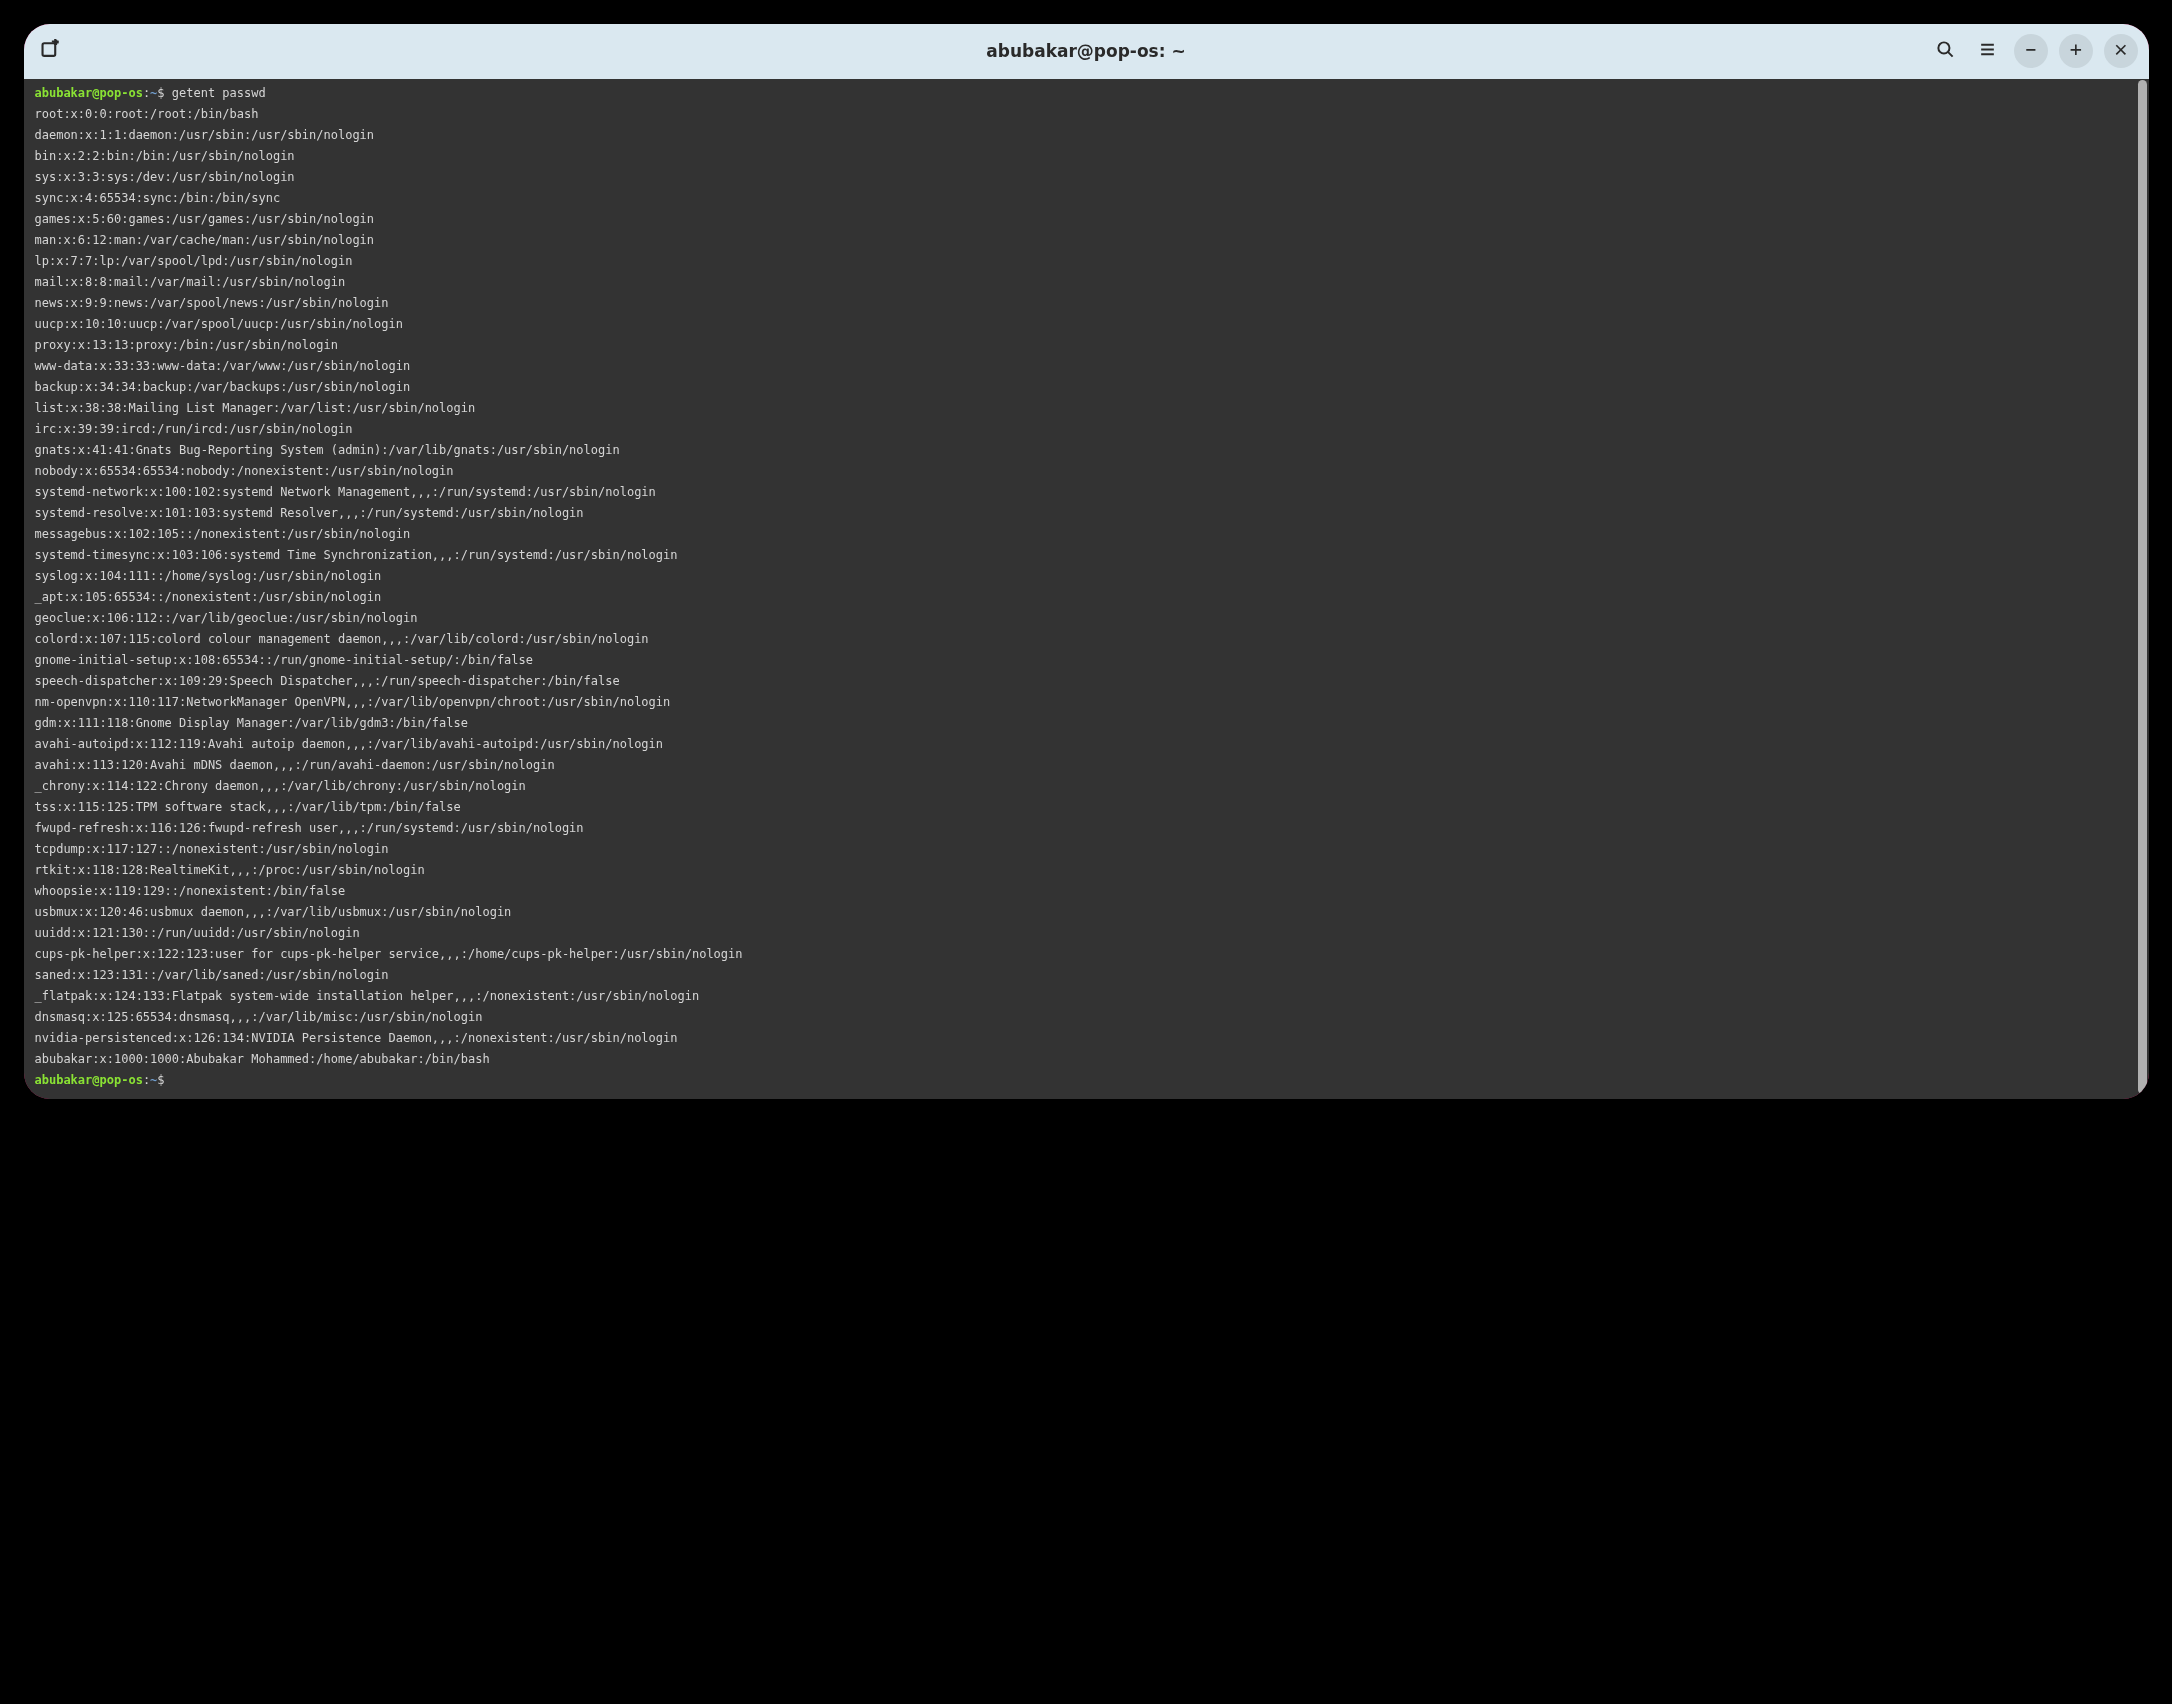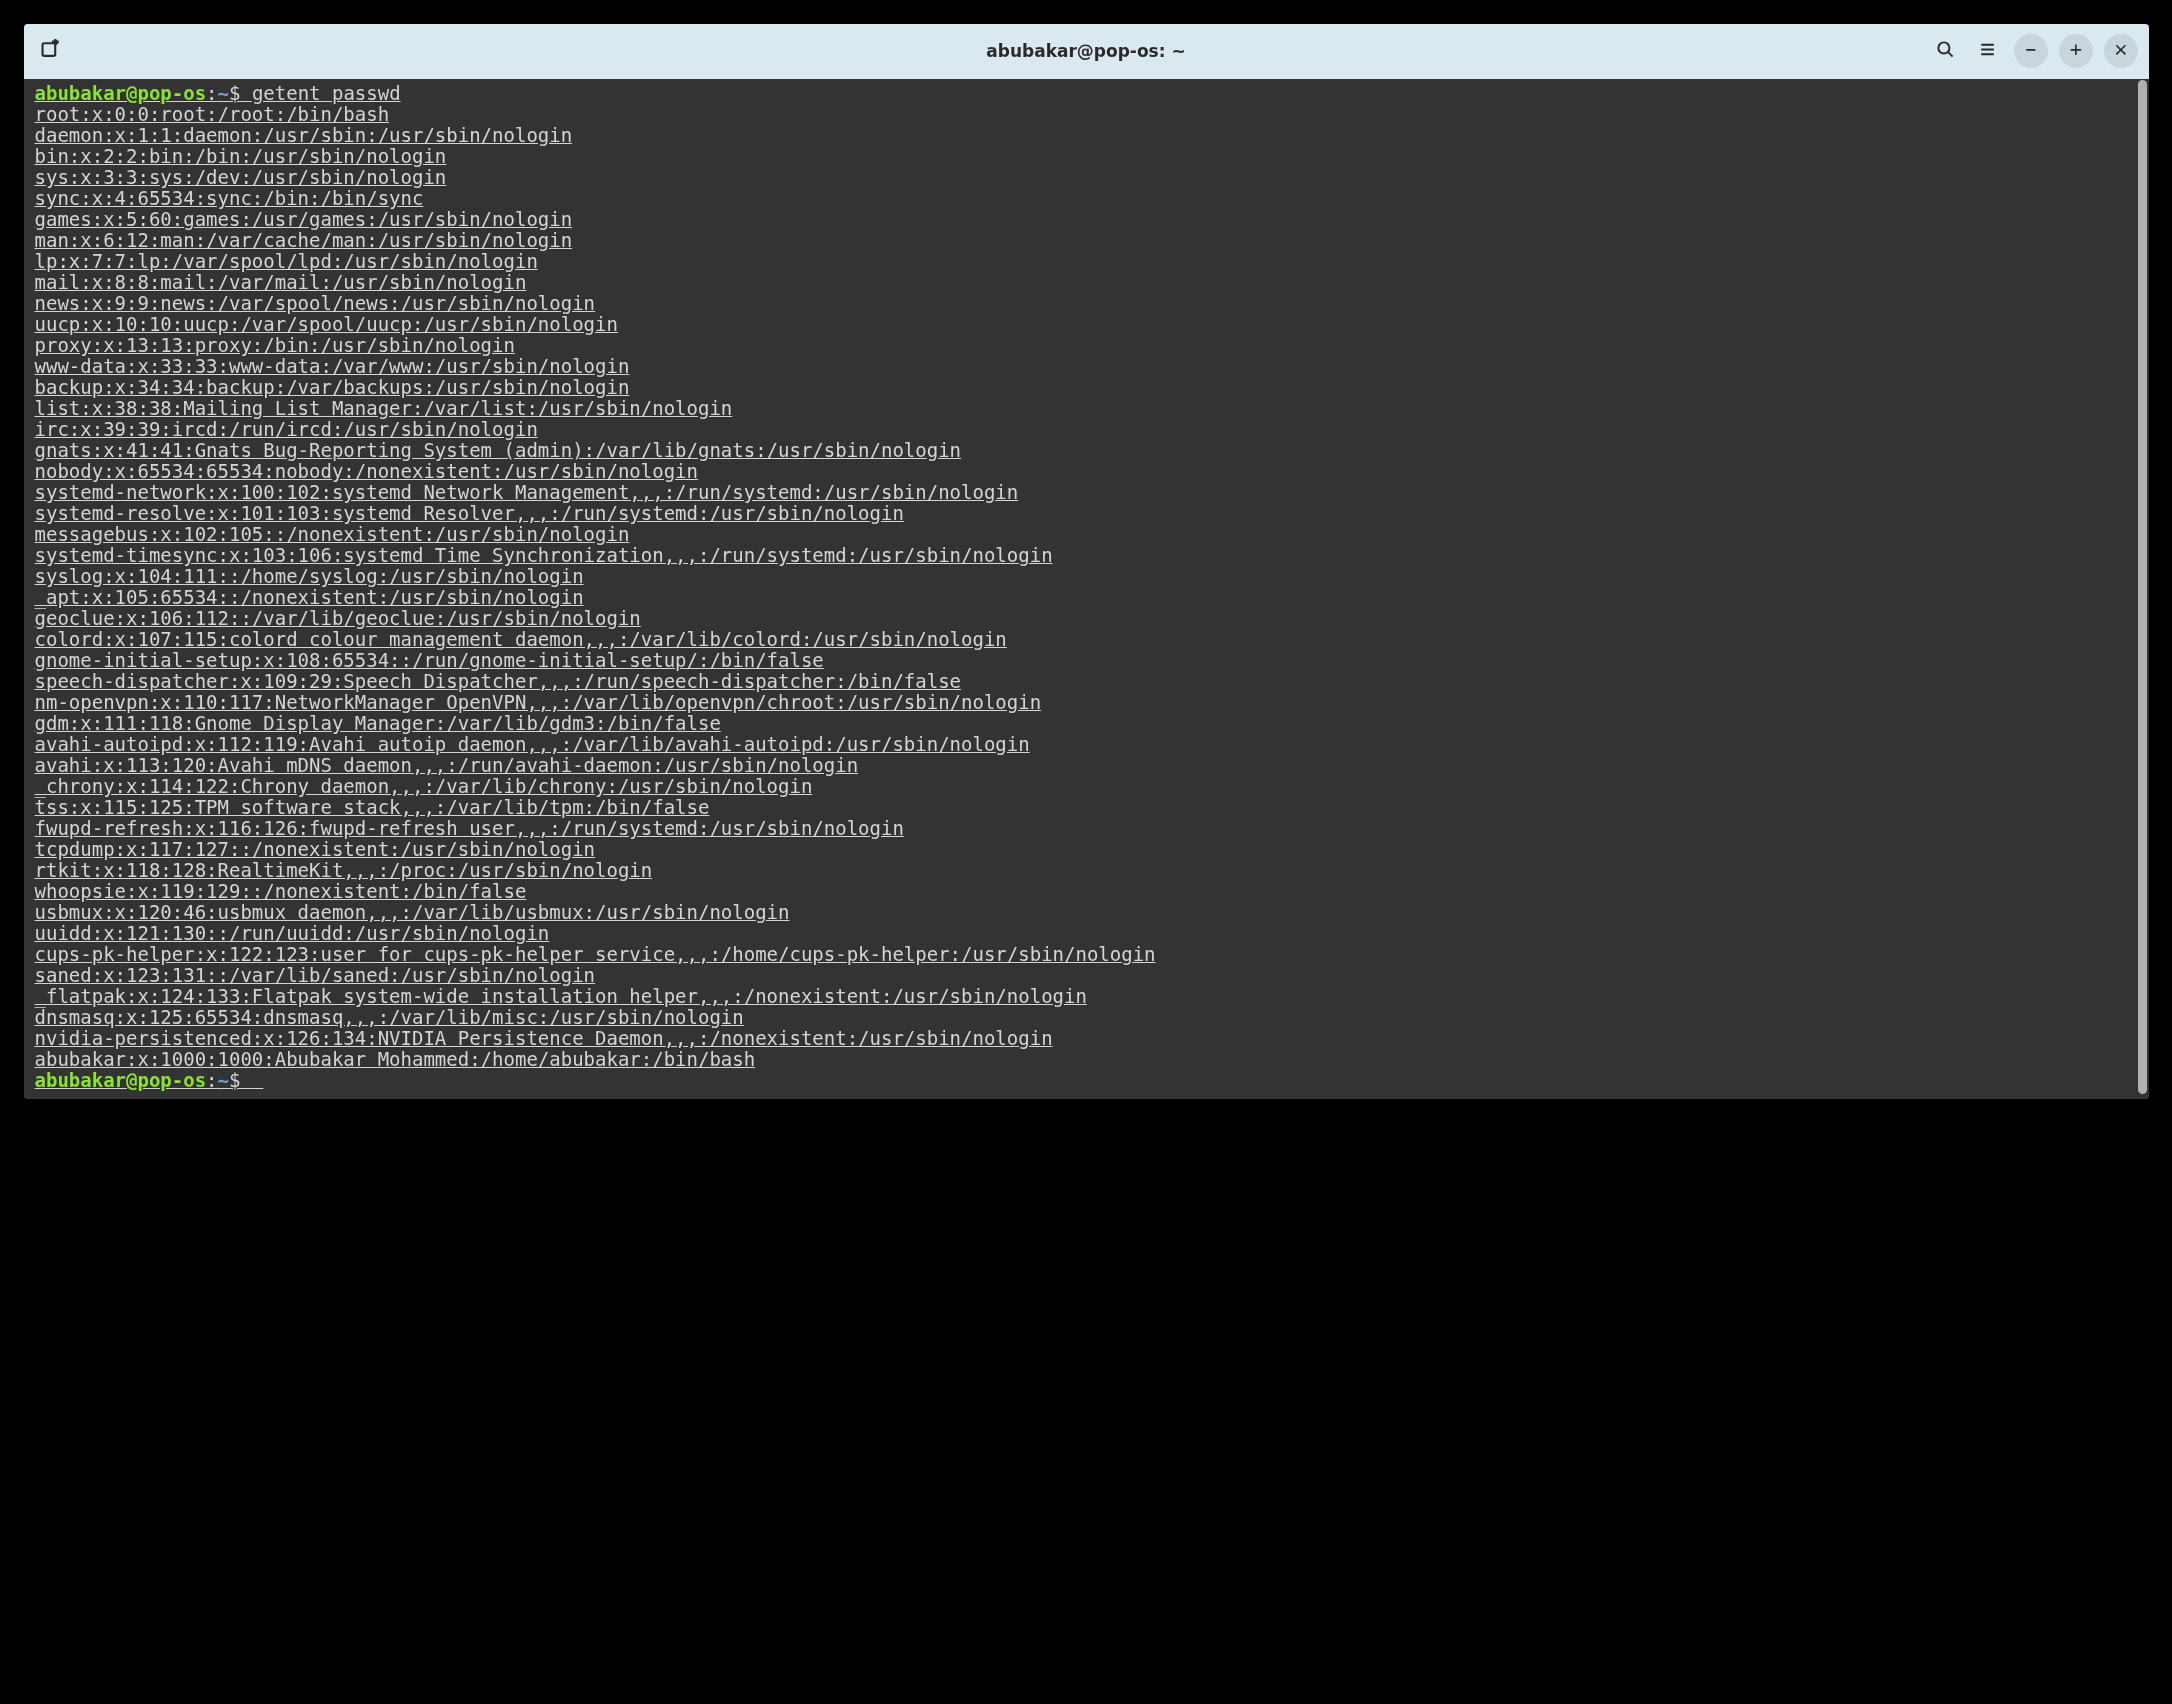--- a/index.html
+++ b/index.html
@@ -9,21 +9,21 @@
     width: 100%;
     height: 100%;
     font-family: "DejaVu Sans", "Noto Sans", sans-serif;
   }
   .outer-wrap {
     padding: 23.5px;
     box-sizing: border-box;
   }
   .window {
     background: #be185d;
-    border-radius: 4px;
+    border-radius: 26px;
     overflow: hidden;
     box-shadow: 0 9.4px 31px rgba(0,0,0,0.6);
     position: relative;
   }
   .titlebar {
     background: #dae8f0;
     height: 55px;
     display: flex;
     align-items: center;
     position: relative;
@@ -80,27 +80,26 @@
     fill: none;
     stroke-width: 2.5;
   }
   .term-body-wrap {
     position: relative;
     background: #333333;
     padding: 4.7px 0 7.8px 0;
   }
   .term-body {
     font-family: "DejaVu Sans Mono", "Menlo", "Consolas", monospace;
-    font-size: 19px;
+    font-size: 12px;
     line-height: 21px;
     color: #d5d5d5;
     white-space: pre;
     padding: 0 7.8px 0 11px;
     overflow: hidden;
-    text-decoration: underline;
   }
   .prompt-user { color: #8ae234; font-weight: bold; }
   .prompt-path { color: #729fcf; font-weight: bold; }
   .prompt-sep  { color: #d5d5d5; }
   .scrollbar-track {
     position: absolute;
     right: 1.6px;
     top: 1.6px;
     bottom: 4.7px;
     width: 9.4px;

